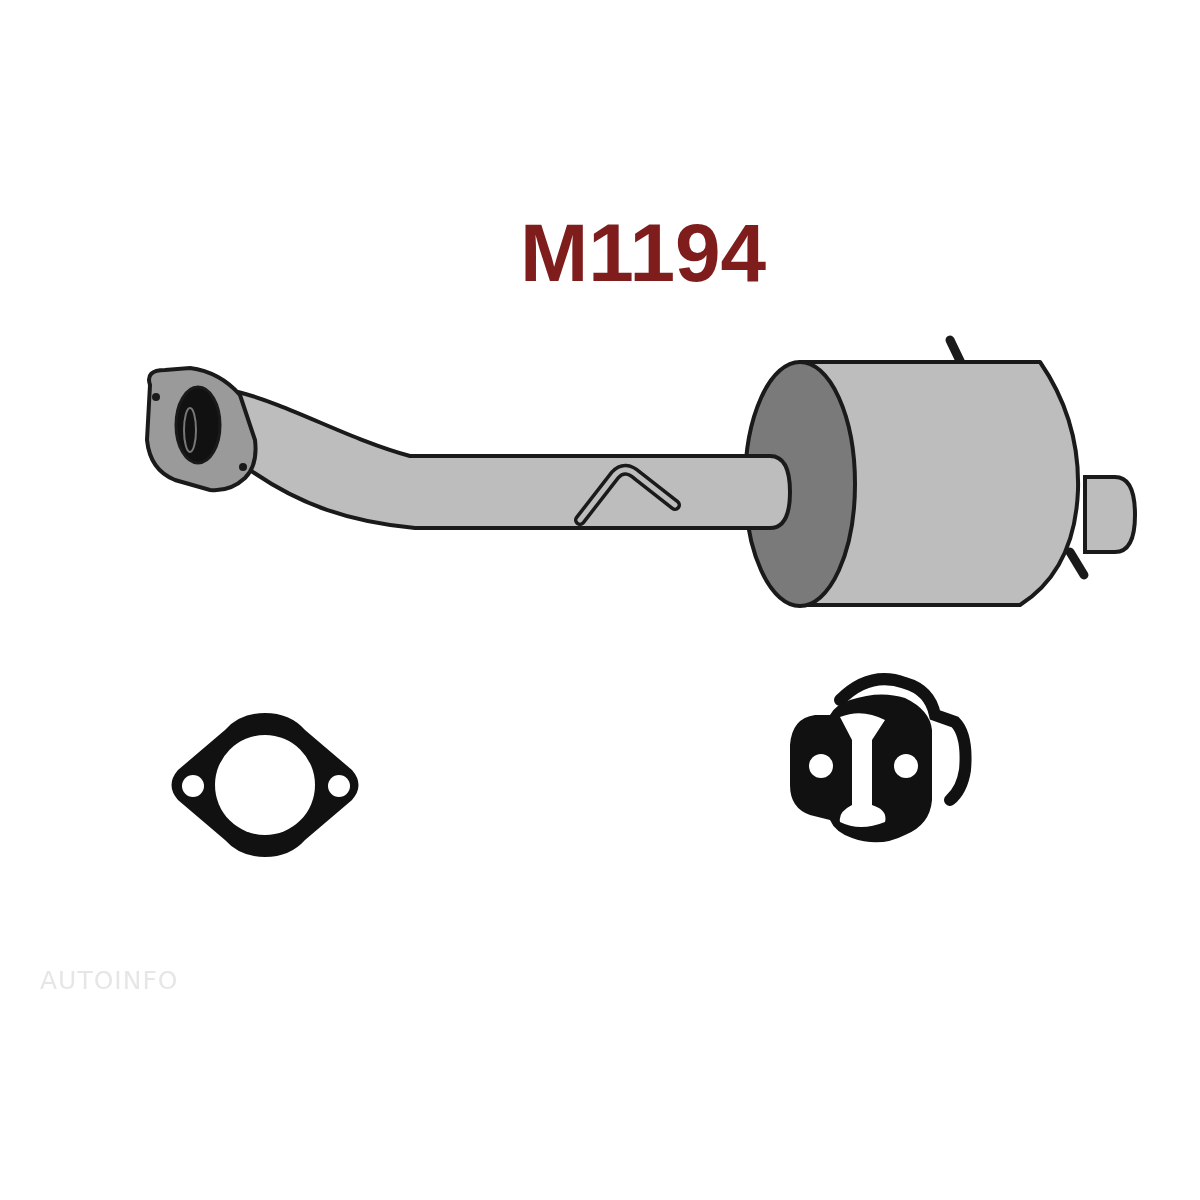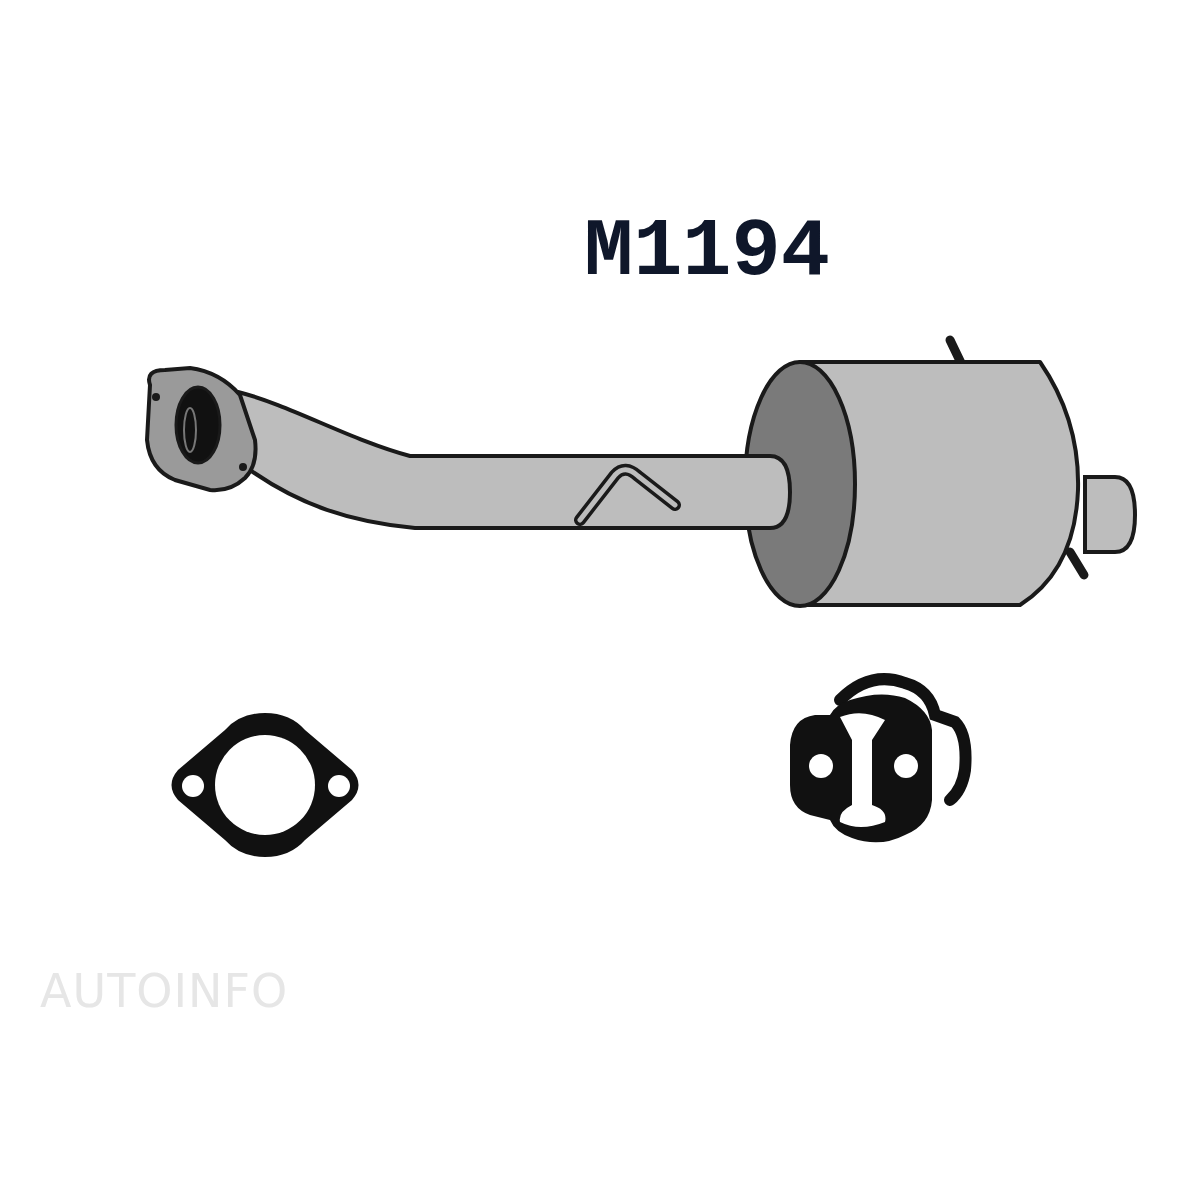--- a/index.html
+++ b/index.html
@@ -1,31 +1,31 @@
 <!DOCTYPE html>
 <html><head>
   <meta charset="utf-8">
   <style>
     html, body { margin: 0; padding: 0; background: #ffffff; }
     body { width: 1200px; height: 1200px; position: relative; overflow: hidden; font-family: "DejaVu Sans", sans-serif; }
     .stage { position: absolute; left: 0; top: 0; width: 1200px; height: 1200px; }
     .part-title {
-      position: absolute; left: 520px; top: 212px; width: 310px; text-align: right;
-      font-family: Liberation Mono, monospace; font-weight: bold; font-size: 82px;
-      color: #0f172a; letter-spacing: 0px; line-height: 1;
+      position: absolute; left: 520px; top: 212px; width: 310px; text-align: left;
+      font-family: Liberation Sans, sans-serif; font-weight: bold; font-size: 82px;
+      color: #7f1d1d; letter-spacing: 0px; line-height: 1;
     }
     .label {
       position: absolute; font-family: "DejaVu Sans Mono", monospace; font-weight: bold;
       font-size: 78px; color: #0a0a0a; line-height: 1; white-space: nowrap;
     }
     .label-clg { left: 58px; top: 895px; letter-spacing: -2px; }
     .label-sur { left: 608px; top: 890px; letter-spacing: -3px; }
     .watermark {
       position: absolute; left: 40px; top: 968px; font-family: "DejaVu Sans", sans-serif;
-      font-size: 46px; color: #e6e6e6; letter-spacing: 1px; line-height: 1;
+      font-size: 25px; color: #e6e6e6; letter-spacing: 1px; line-height: 1;
     }
     svg { position: absolute; left: 0; top: 0; }
   </style>
 </head>
 <body>
 
 <div class="stage">
 
   <div class="part-title">M1194</div>
 

